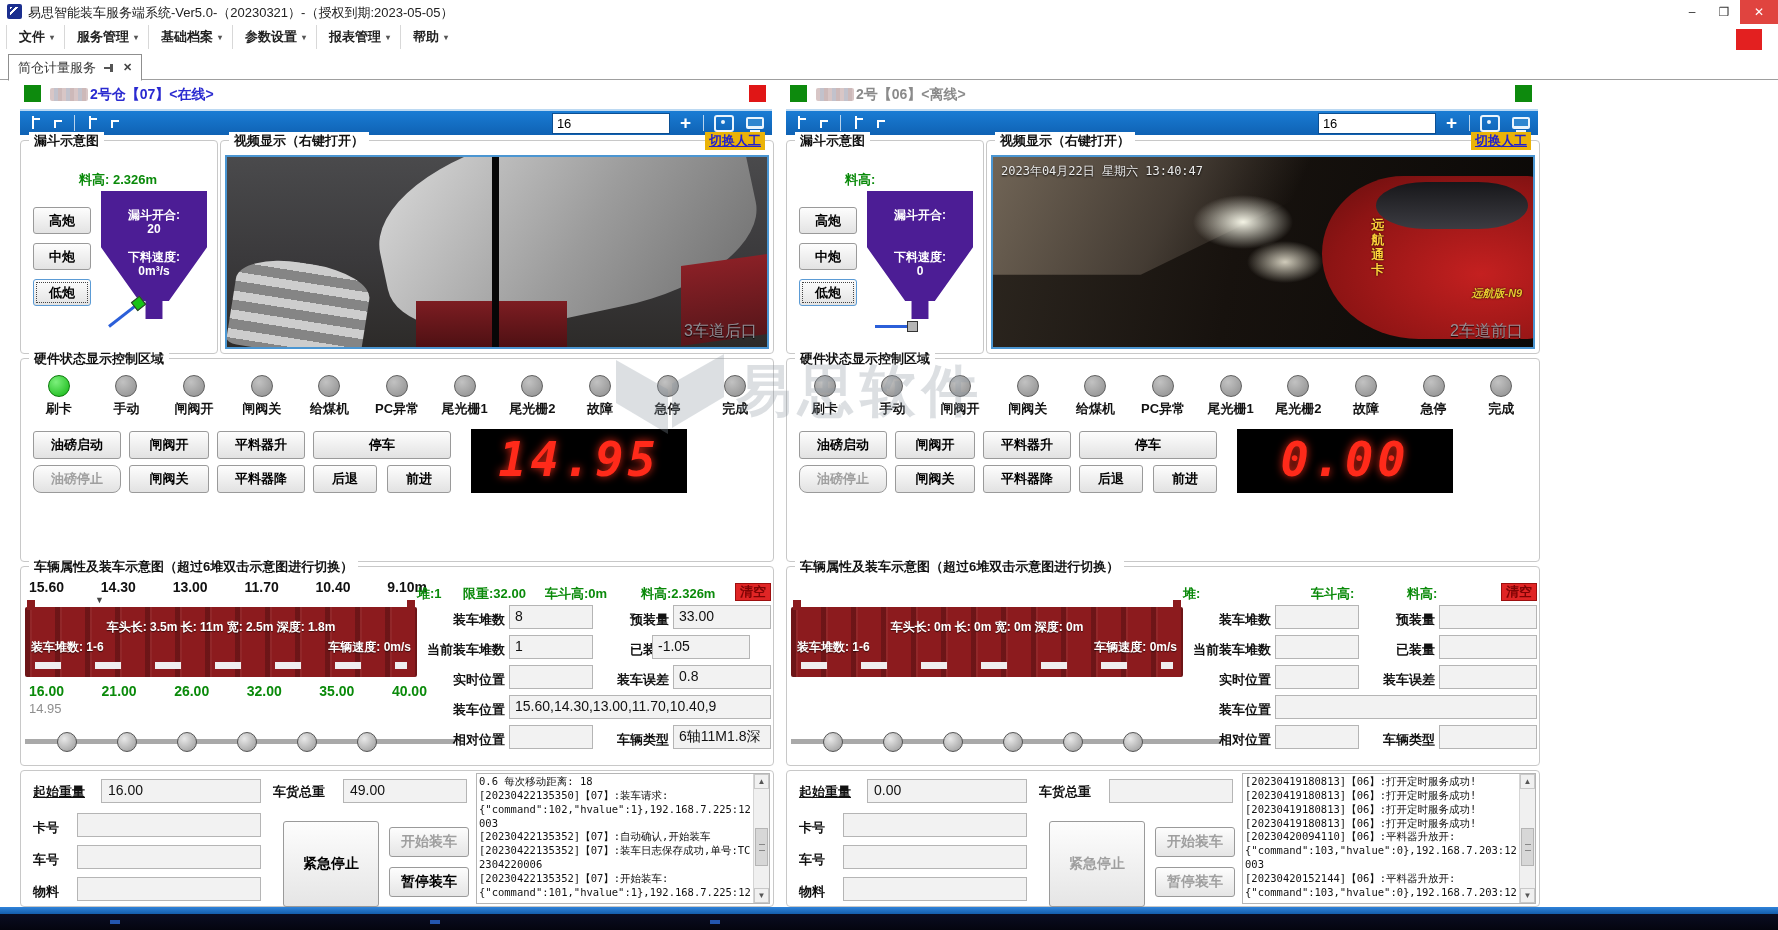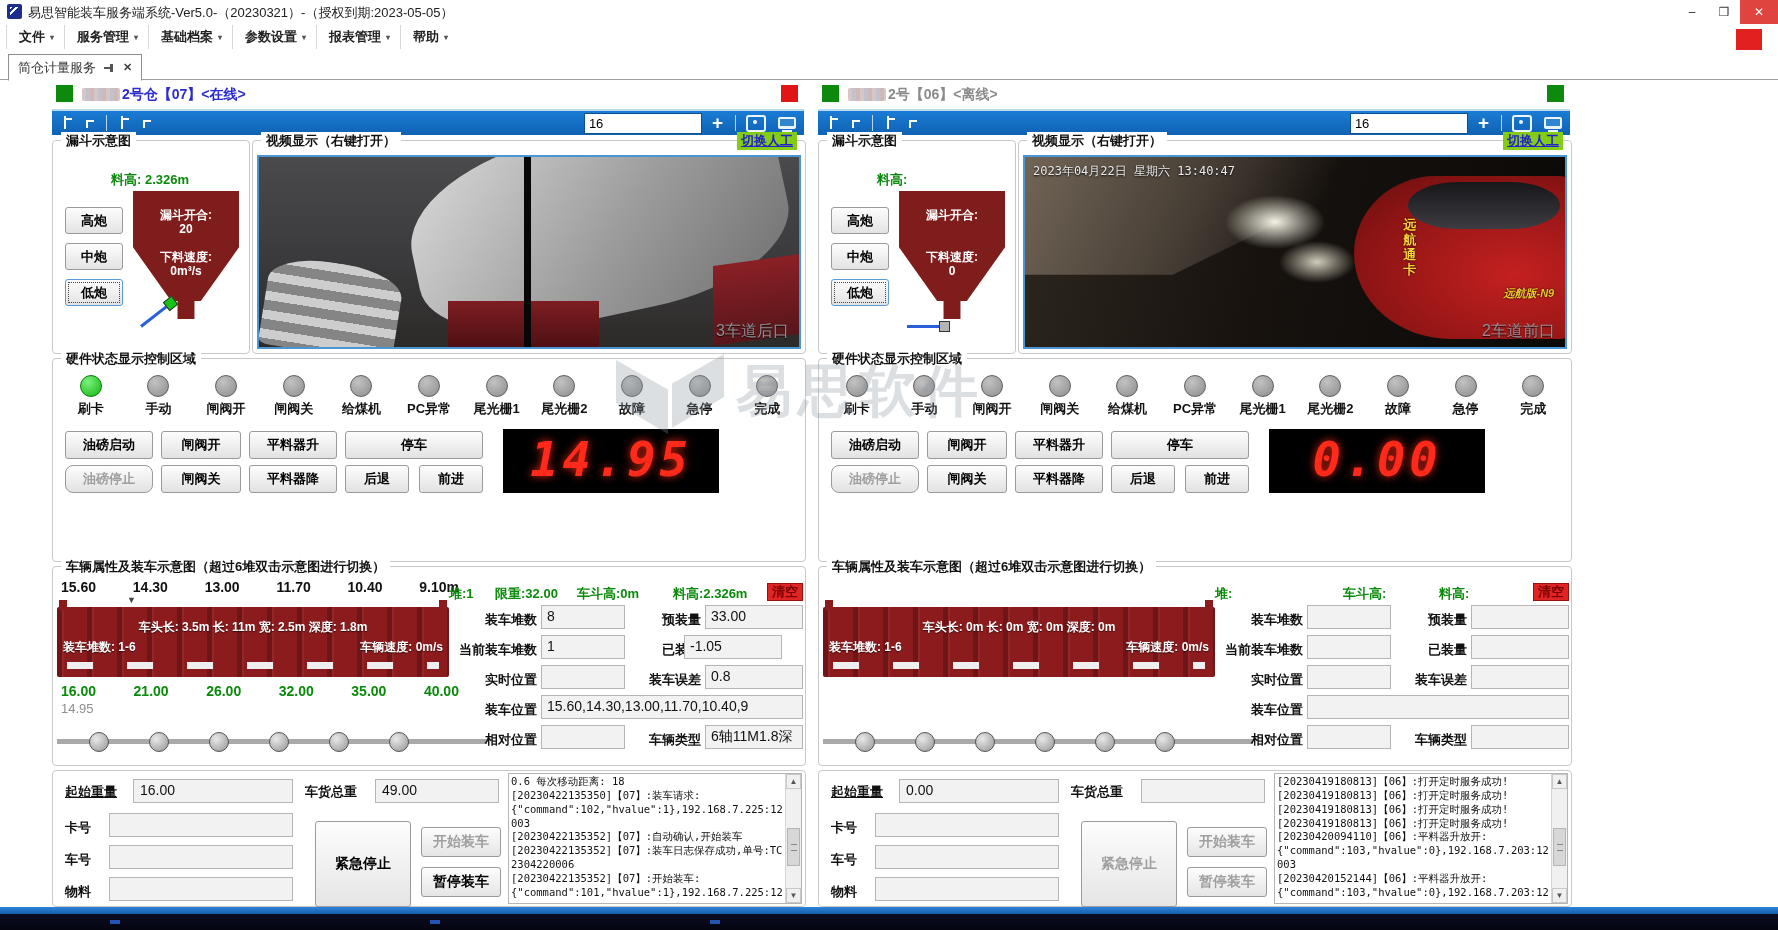--- a/index.html
+++ b/index.html
@@ -21,21 +21,21 @@
   .alertsq{position:absolute;right:16px;top:29px;width:26px;height:24px;background:#e32020;}
   
   .tabbar{position:absolute;left:0;top:50px;width:100%;height:29px;border-bottom:1px solid #9f9f9f;background:#fff;}
   .tab{position:absolute;left:8px;top:4px;height:25px;background:#fff;border:1px solid #8f8f8f;border-bottom:1px solid #fff;
        display:flex;align-items:center;gap:8px;padding:0 9px;font-size:13px;color:#333;}
   .pin{width:11px;height:11px;position:relative;display:inline-block;}
   .pin::before{content:"";position:absolute;left:0;top:5px;width:7px;height:2px;background:#555;}
   .pin::after{content:"";position:absolute;left:6px;top:2px;width:3px;height:8px;background:#555;}
   .tabx{font-size:11px;color:#444;font-weight:700;}
   
-  .panel{position:absolute;top:82px;width:752px;height:823px;margin-left:32px;}
+  .panel{position:absolute;top:82px;width:752px;height:823px;}
   .p-header{position:absolute;left:0;top:0;width:100%;height:24px;}
   .corner{position:absolute;top:3px;width:17px;height:17px;background:#9a9a9a;}
   .corner.l{left:4px;}
   .corner.r{right:6px;}
   .corner.green{background:#0d8a0d;}
   .corner.red{background:#e01616;}
   .redact{display:inline-block;width:38px;height:13px;vertical-align:-2px;border-radius:2px;margin-right:2px;
        background:repeating-linear-gradient(90deg,#d8c6c6 0 4px,#c2c2cc 4px 8px,#cdb9b9 8px 12px);filter:blur(.7px);}
   .p-name{position:absolute;left:30px;top:4px;font-size:14px;font-weight:700;}
   .p-name.online{color:#2a2ad0;}
@@ -52,32 +52,32 @@
   .count{width:108px;height:19px;border:1px solid #0c4f92;font-size:13px;padding:0 4px;}
   .tplus{color:#fff;font-size:19px;font-weight:700;margin:0 10px;}
   .camicon{width:16px;height:13px;border:2px solid #eaf4fc;border-radius:3px;position:relative;margin-right:12px;}
   .camicon::after{content:"";position:absolute;left:5px;top:3px;width:4px;height:4px;background:#eaf4fc;border-radius:50%;}
   .monicon{width:18px;height:12px;background:#eaf4fc;border-radius:2px;position:relative;}
   .monicon::before{content:"";position:absolute;left:2px;top:2px;right:2px;bottom:3px;background:#2f86cf;}
   .monicon::after{content:"";position:absolute;left:4px;bottom:-4px;width:10px;height:3px;background:#eaf4fc;}
   
   .group{position:absolute;border:1px solid #c8c8c8;border-radius:4px;background:#fff;}
   .gtitle{position:absolute;top:-9px;left:8px;background:#fff;padding:0 5px;font-weight:700;font-size:13px;color:#111;}
-  .glink{position:absolute;top:-9px;right:8px;background:#84cc16;padding:0 4px;font-weight:700;font-size:13px;color:#2222cc;text-decoration:underline;}
+  .glink{position:absolute;top:-9px;right:8px;background:#eab308;padding:0 4px;font-weight:700;font-size:13px;color:#2222cc;text-decoration:underline;}
   .g-hopper{left:0;top:58px;width:196px;height:212px;}
   .g-video{left:200px;top:58px;width:552px;height:212px;}
   .g-hw{left:0;top:276px;width:752px;height:202px;}
   .g-vehicle{left:0;top:484px;width:752px;height:198px;}
   .g-bottom{left:0;top:688px;width:752px;height:135px;}
   
   .level{position:absolute;left:58px;top:30px;font-size:13px;font-weight:700;color:#0a8a0a;}
   .hbtn{position:absolute;left:12px;width:58px;height:27px;background:linear-gradient(#fdfdfd,#e3e3e3);
        border:1px solid #9a9a9a;border-radius:3px;font-weight:700;font-size:13px;}
   .hbtn.b0{top:66px;} .hbtn.b1{top:102px;} .hbtn.b2{top:138px;outline:1px dotted #444;outline-offset:-4px;border-color:#5b9bd5;}
-  .funnel{position:absolute;left:80px;top:50px;width:106px;height:128px;background:#7f1d1d;
+  .funnel{position:absolute;left:80px;top:50px;width:106px;height:128px;background:#4c1d95;
        clip-path:polygon(0 0,100% 0,100% 44%,64% 86%,58% 86%,58% 100%,42% 100%,42% 86%,36% 86%,0 44%);}
   .ftext{position:absolute;width:100%;text-align:center;color:#fff;font-weight:700;font-size:12px;line-height:1.15;}
   .ftext.t1{top:18px;} .ftext.t2{top:60px;}
   .gate{position:absolute;left:88px;top:184px;width:38px;border-top:3px solid #2b5fd9;}
   .gate .handle{position:absolute;right:-5px;top:-7px;width:9px;height:9px;border:1px solid #333;}
   .gate.gate-open{transform:rotate(-38deg);transform-origin:0 50%;}
   .gate.gate-open .handle{background:#17c317;}
   .gate.gate-closed .handle{background:#b5b5b5;}
   
   .video{position:absolute;left:4px;right:4px;top:14px;bottom:4px;border:2px solid #4b96d2;overflow:hidden;}

